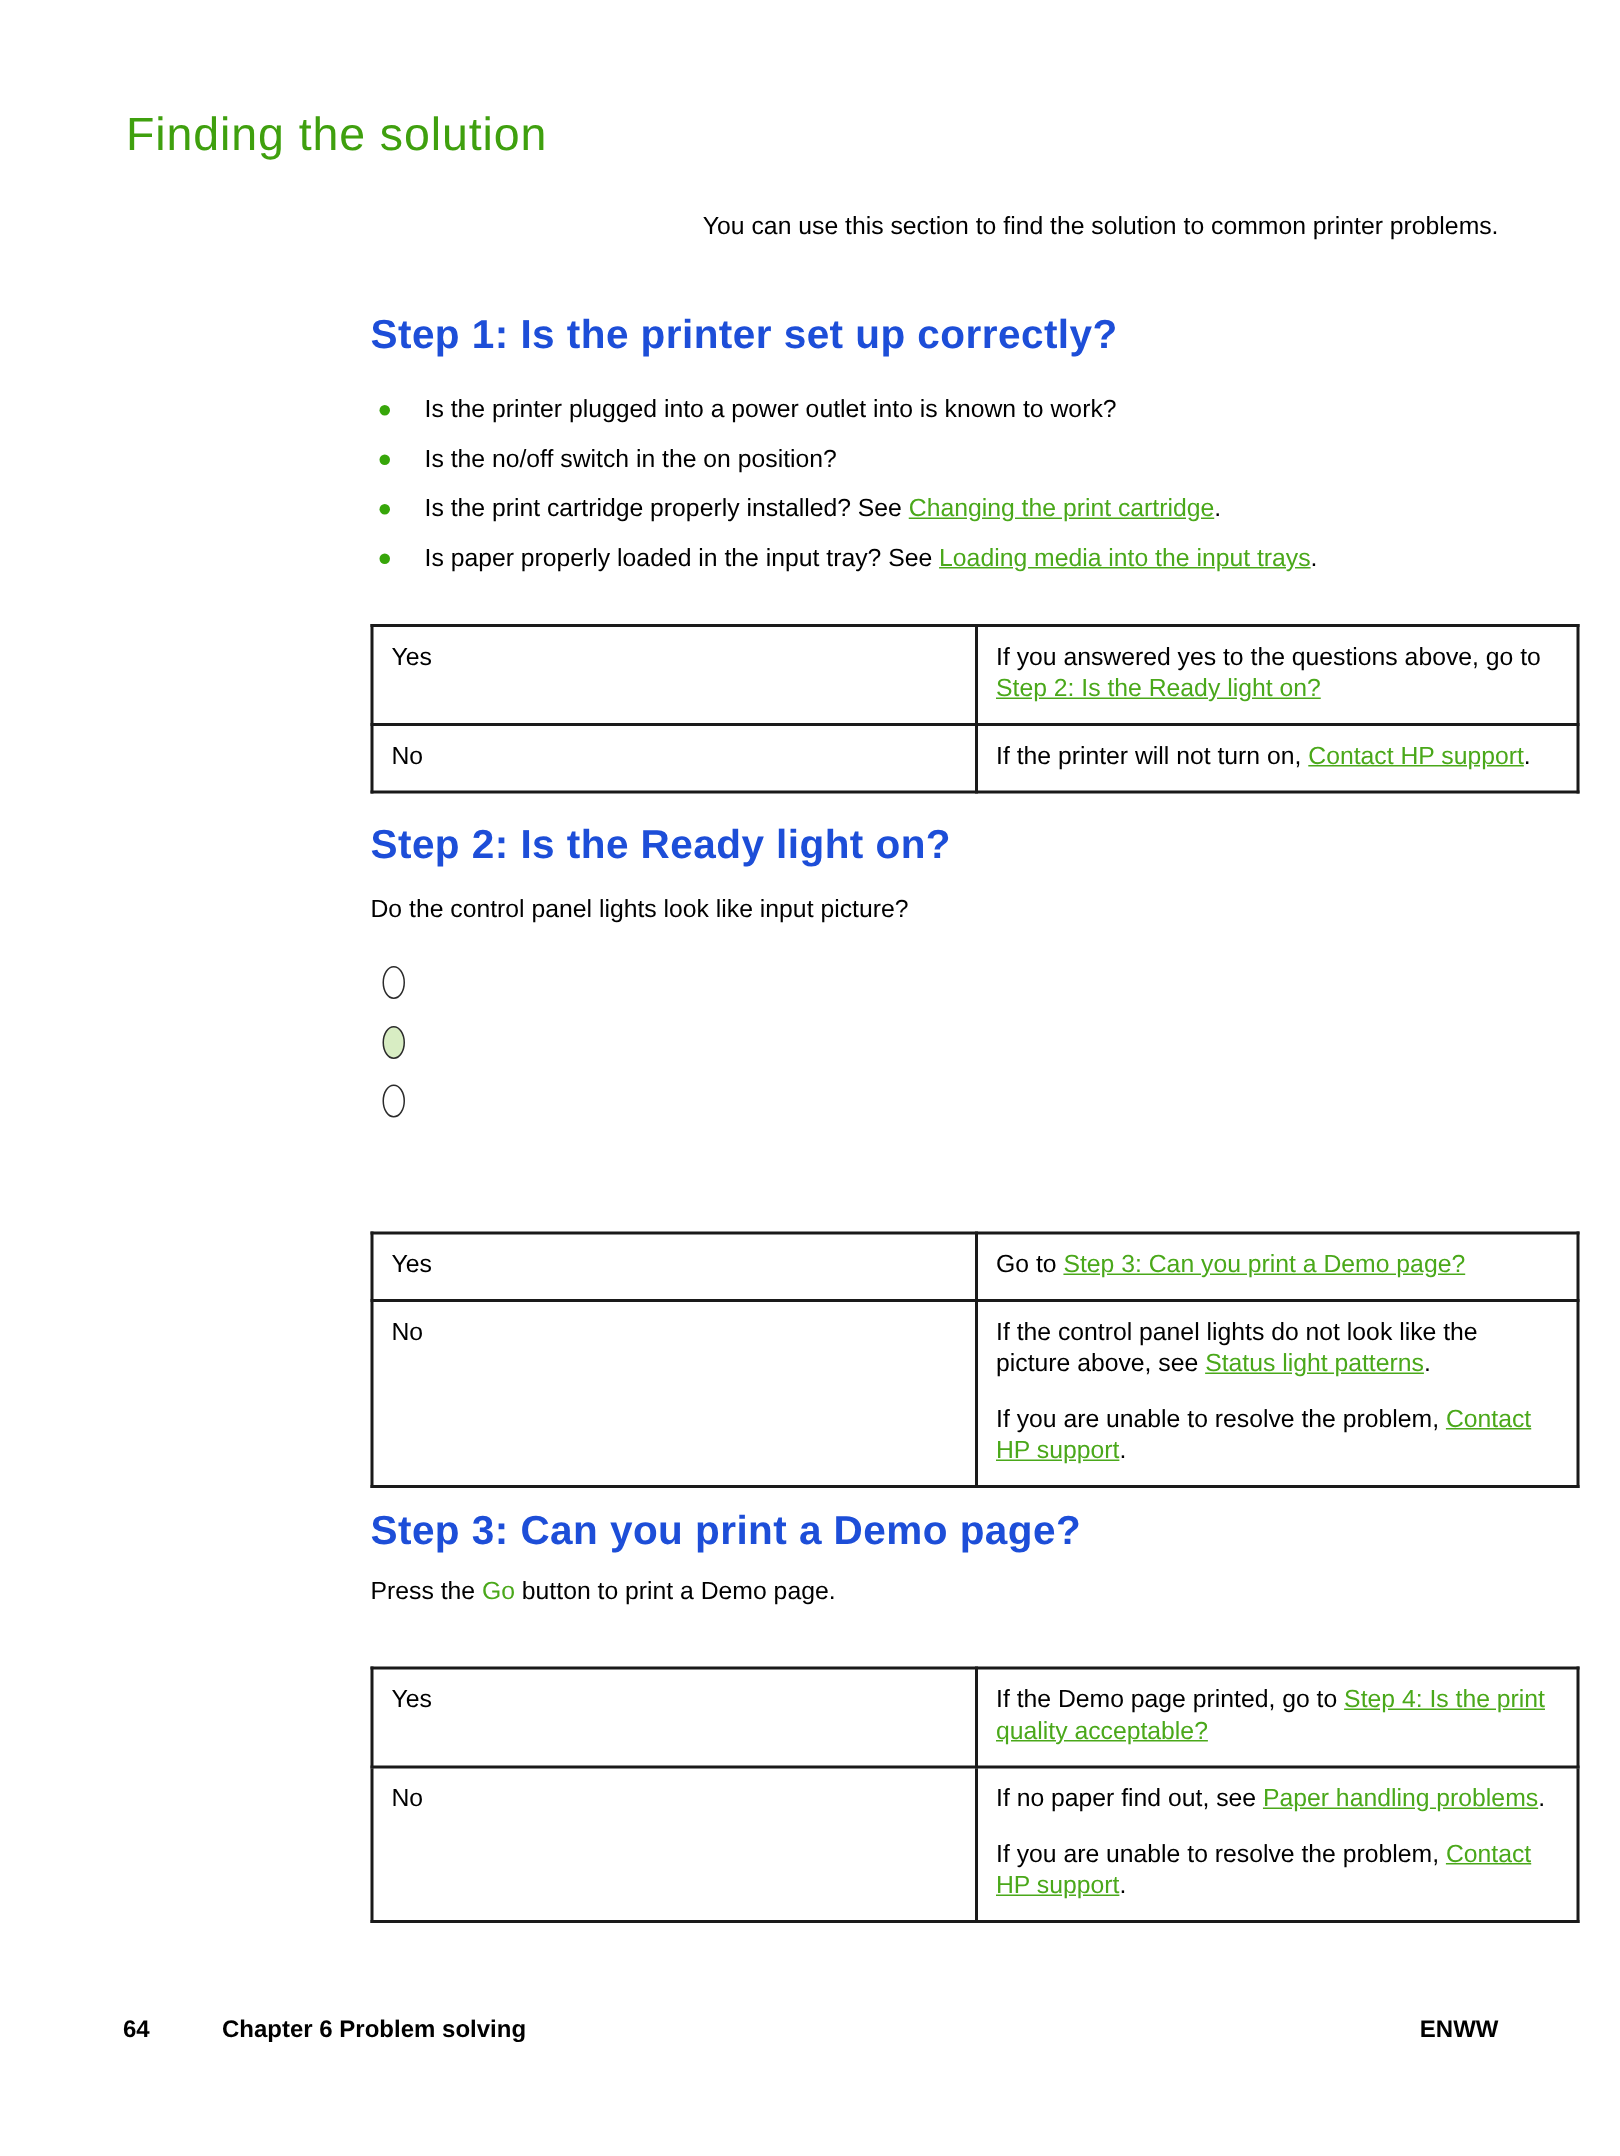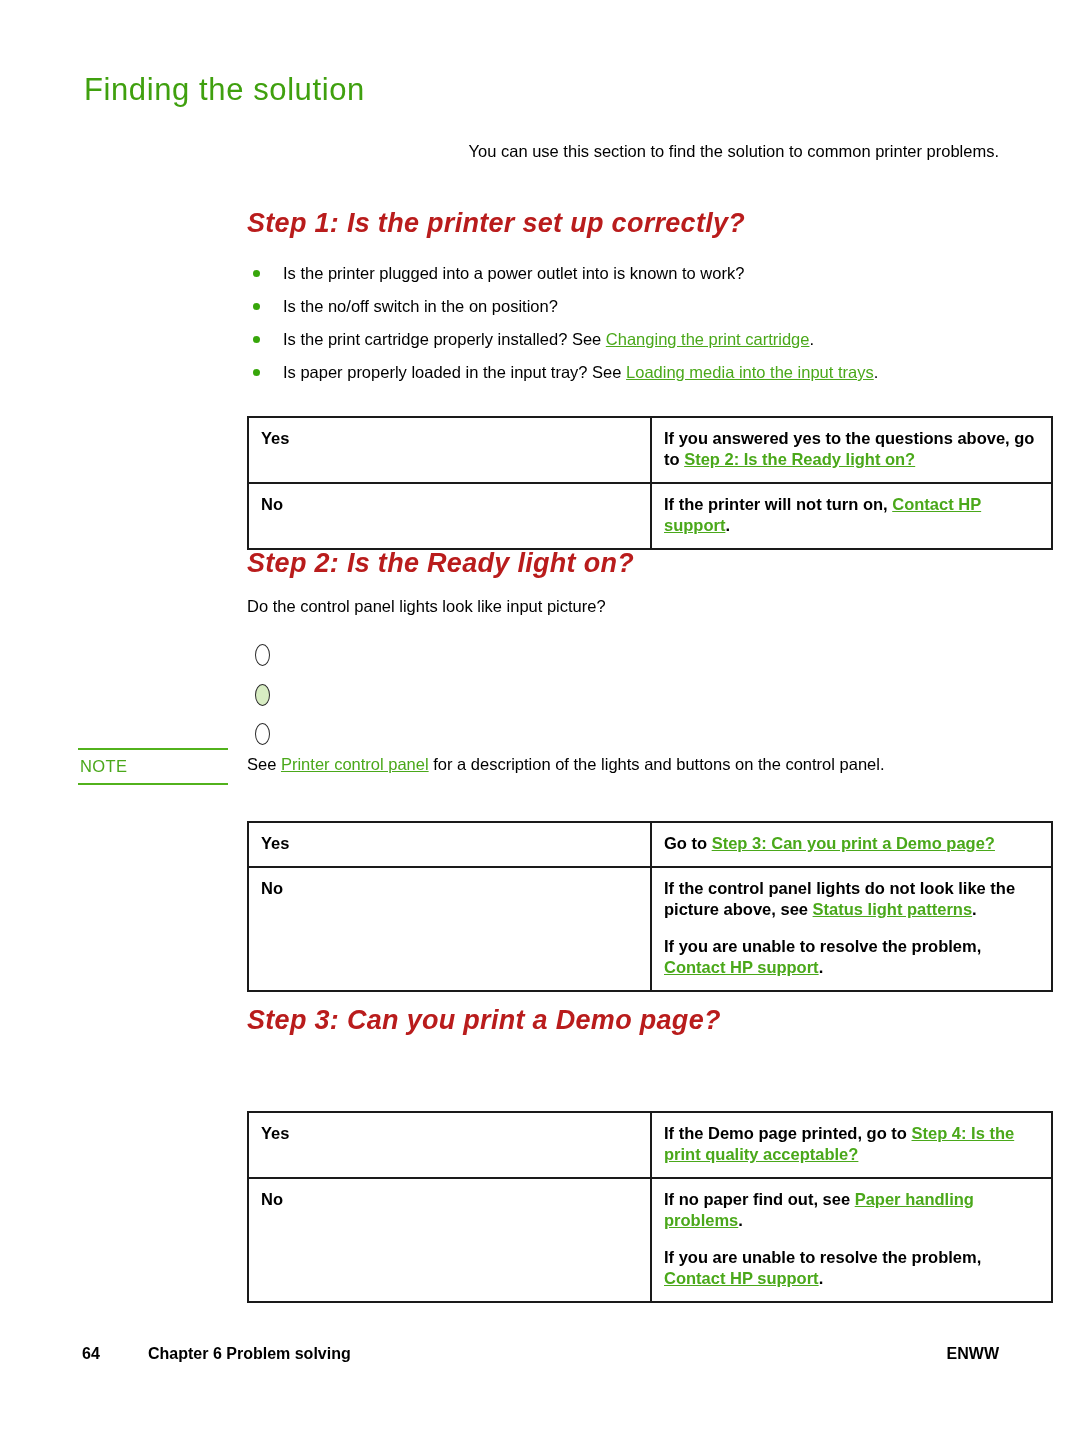--- a/index.html
+++ b/index.html
@@ -43,23 +43,22 @@
     line-height: 22px;
     margin: 0 0 0 0;
   }
 
   h2.step-heading {
     font-size: 27px;
     font-weight: bold;
     letter-spacing: 0.3px;
     margin: 0;
     padding: 0;
-    color: #b91c1c;
+    color: #1d4ed8;
     white-space: nowrap;
-    font-style: italic;
   }
 
   
   ul.bullets {
     list-style: none;
     margin: 14px 0 0 0;
     padding: 0;
   }
   ul.bullets li {
     position: relative;
@@ -101,21 +100,20 @@
     border: 2px solid #1a1a1a;
     vertical-align: top;
     font-size: 16.5px;
     line-height: 21px;
     padding: 10px 12px 12px 12px;
   }
   table.qa td.c1 { width: 377px; }
   table.qa td.c2 { width: 375px; }
   table.qa td p {
     margin: 0;
-    font-weight: bold;
   }
   table.qa td p + p {
     margin-top: 16px;
   }
 
   
   .lights {
     margin: 16px 0 0 2px;
     position: relative;
     height: 112px;
@@ -261,24 +259,20 @@
   </div>
 
   <div class="abs" id="lights-block">
     <div class="lights">
       <div class="led l1"></div>
       <div class="led l2"></div>
       <div class="led l3"></div>
     </div>
   </div>
 
-  <div class="note-wrap">
-    <div class="note-label">NOTE</div>
-    <div class="note-text"><span>See </span><a class="lnk" href="#">Printer control panel</a><span> for a description of the lights and buttons on the control panel.</span></div>
-  </div>
 
   <table class="qa abs" id="table2">
     <tbody>
       <tr>
         <td class="c1">
           <p>Yes</p>
         </td>
         <td class="c2">
           <p><span>Go to </span><a class="lnk" href="#">Step 3: Can you print a Demo page?</a><span></span></p>
         </td>
@@ -290,20 +284,23 @@
         <td class="c2">
           <p><span>If the control panel lights do not look like the picture above, see </span><a class="lnk" href="#">Status light patterns</a><span>.</span></p>
           <p><span>If you are unable to resolve the problem, </span><a class="lnk" href="#">Contact HP support</a><span>.</span></p>
         </td>
       </tr>
     </tbody>
   </table>
 
   <h2 class="step-heading abs" id="step3-heading">Step 3: Can you print a Demo page?</h2>
 
+  <div class="abs" id="step3-intro">
+    <p class="intro"><span>Press the </span><span class="grn">Go</span><span> button to print a Demo page.</span></p>
+  </div>
 
   <table class="qa abs" id="table3">
     <tbody>
       <tr>
         <td class="c1">
           <p>Yes</p>
         </td>
         <td class="c2">
           <p><span>If the Demo page printed, go to </span><a class="lnk" href="#">Step 4: Is the print quality acceptable?</a><span></span></p>
         </td>

